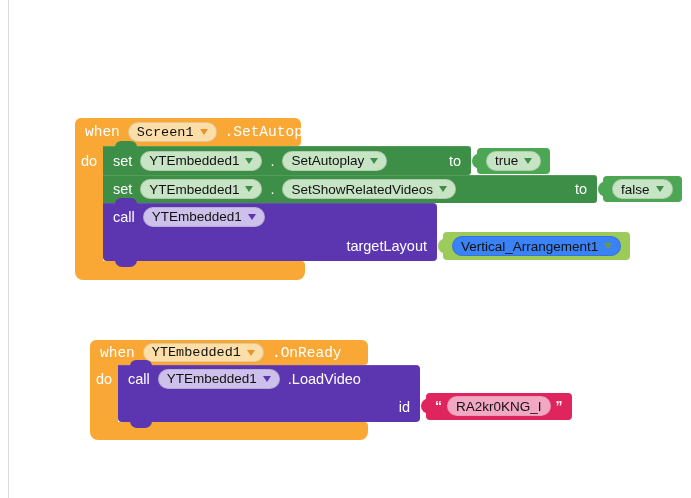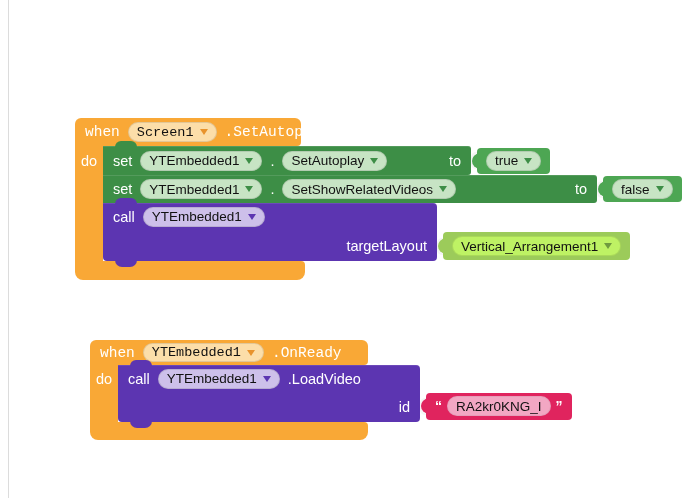--- a/index.html
+++ b/index.html
@@ -22,21 +22,21 @@
 
   .evt-header{background:#f9a836;border-radius:6px 6px 4px 0;display:flex;align-items:center;
               gap:8px;padding:0 10px;box-sizing:border-box;z-index:2;font-family:Liberation Mono, monospace;}
   .evt-strip{background:#f9a836;z-index:2;}
   .evt-footer{background:#f9a836;border-radius:0 4px 8px 8px;z-index:2;}
   .do-row{height:28px;display:flex;align-items:center;justify-content:center;}
 
   .pill-cream{background:#fcdea9;}
   .pill-green{background:#c7e4c4;}
   .pill-purple{background:#cdc0ea;}
-  .pill-yg{background:#bef264;}
+  .pill-yg{background:#3b82f6;}
   .pill-pink{background:#f2a7c3;border-color:rgba(0,0,0,0.05);}
 
   .row{display:flex;align-items:flex-end;z-index:3;}
   .set-body{background:#3d8e46;height:100%;display:flex;align-items:center;gap:8px;
             padding:0 10px;box-sizing:border-box;border-radius:0 3px 3px 0;
             box-shadow:inset 0 1px 0 rgba(255,255,255,0.12);}
   .to-right{margin-left:auto;}
 
   .socket{width:6px;height:17px;background:#f4f4f4;opacity:.92;border-radius:5px 0 0 5px;
           align-self:center;}

